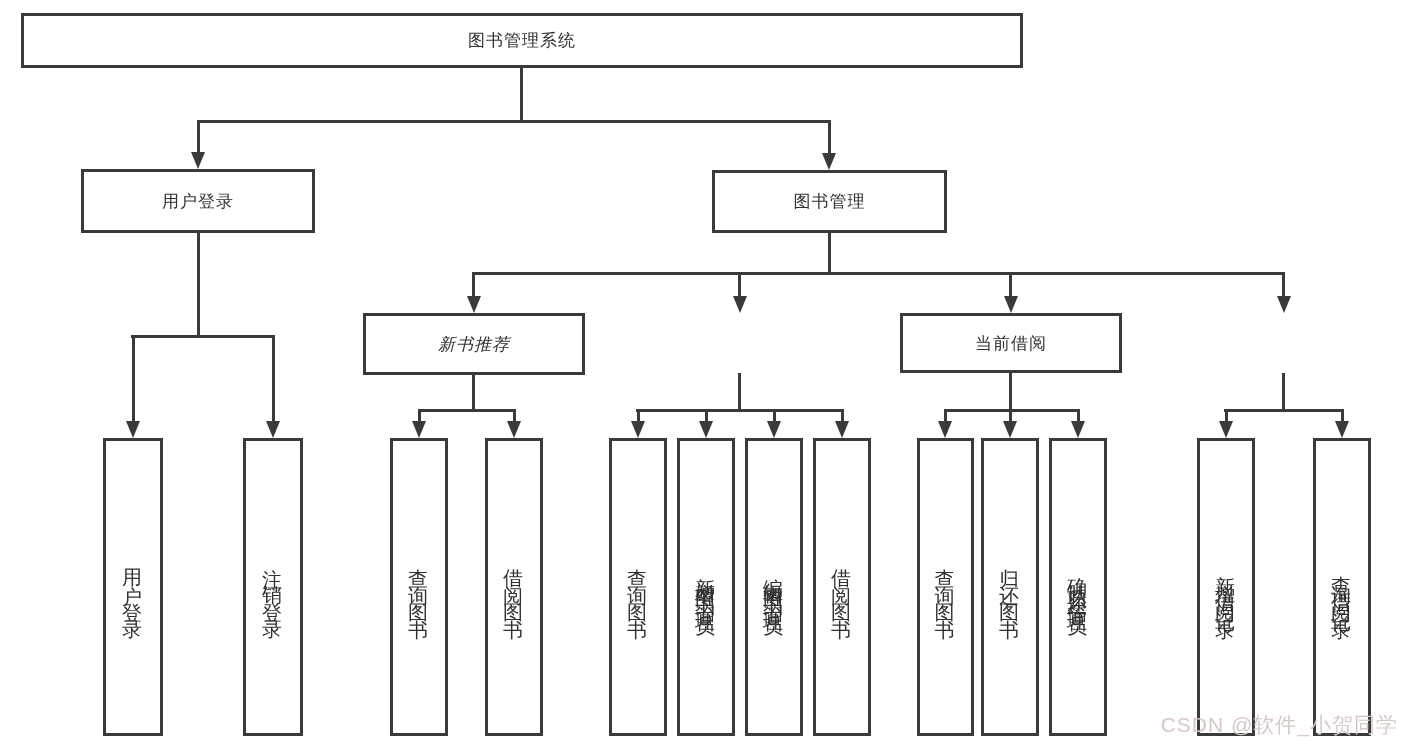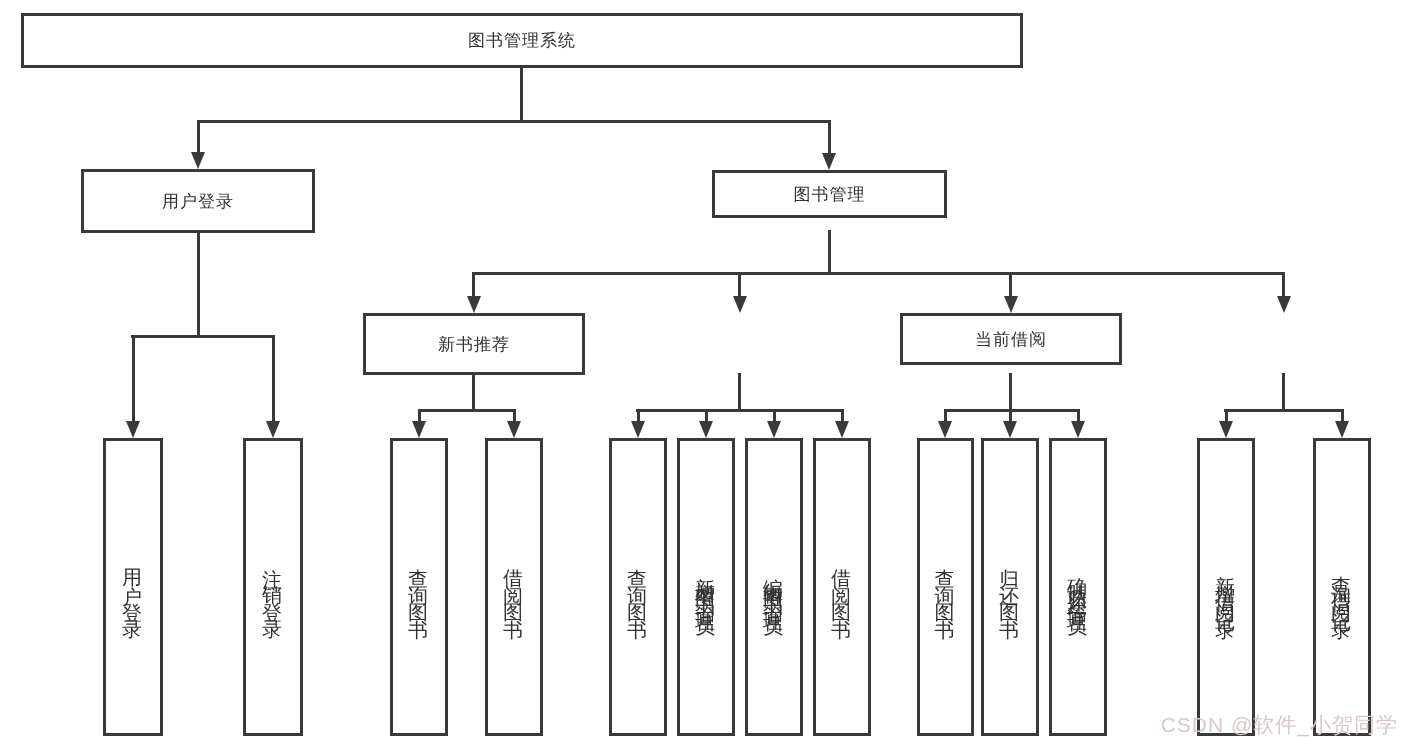--- a/index.html
+++ b/index.html
@@ -64,30 +64,30 @@
 <div id="canvas">
 
   <div class="box" style="left:21px;top:13px;width:1002px;height:55px;">
     <span>图书管理系统</span>
   </div>
 
   <div class="box" style="left:81px;top:169px;width:234px;height:64px;">
     <span>用户登录</span>
   </div>
 
-  <div class="box" style="left:712px;top:170px;width:235px;height:48px;">
+  <div class="box" style="left:712px;top:170px;width:235px;height:63px;">
     <span>图书管理</span>
   </div>
 
-  <div class="box" style="left:363px;top:313px;width:222px;height:62px;">
+  <div class="box" style="left:363px;top:313px;width:222px;height:62px;font-style:italic;">
     <span>新书推荐</span>
   </div>
 
 
-  <div class="box" style="left:900px;top:313px;width:222px;height:52px;">
+  <div class="box" style="left:900px;top:313px;width:222px;height:60px;">
     <span>当前借阅</span>
   </div>
 
 
   <div class="vbox ls-s" style="left:103px;top:438px;width:60px;height:298px;">
     <span>用户登录</span>
   </div>
 
   <div class="vbox ls-s" style="left:243px;top:438px;width:60px;height:298px;">
     <span>注销登录</span>

